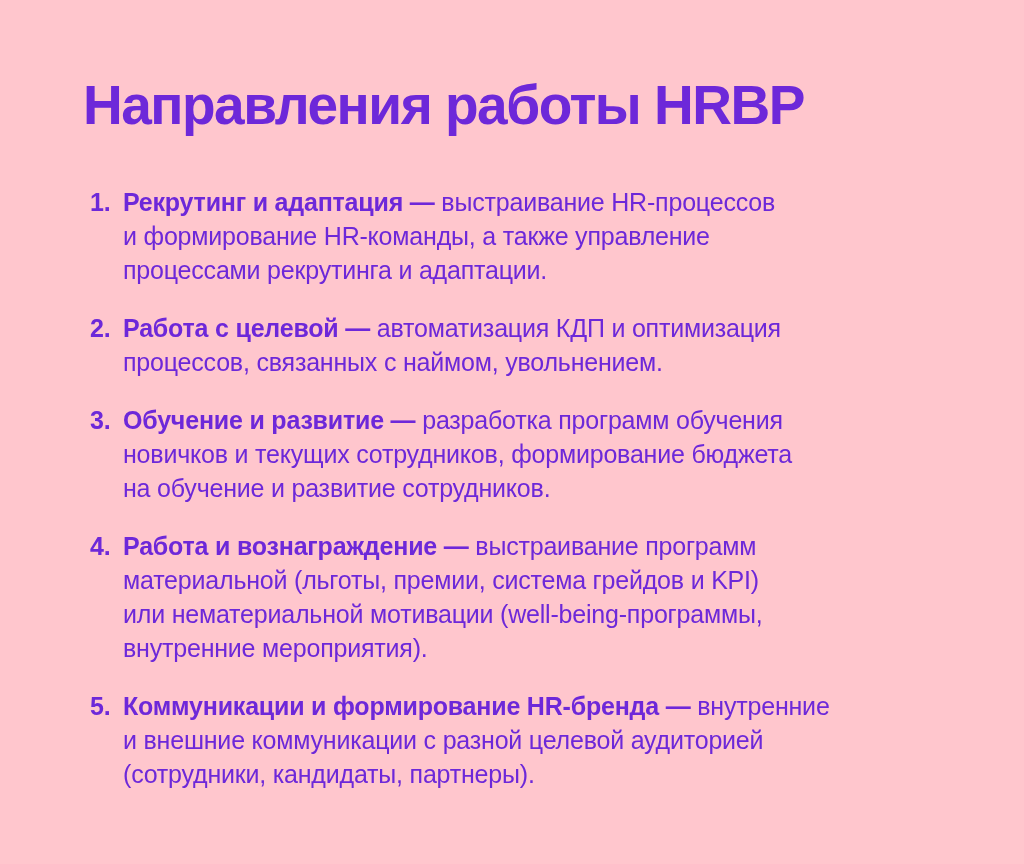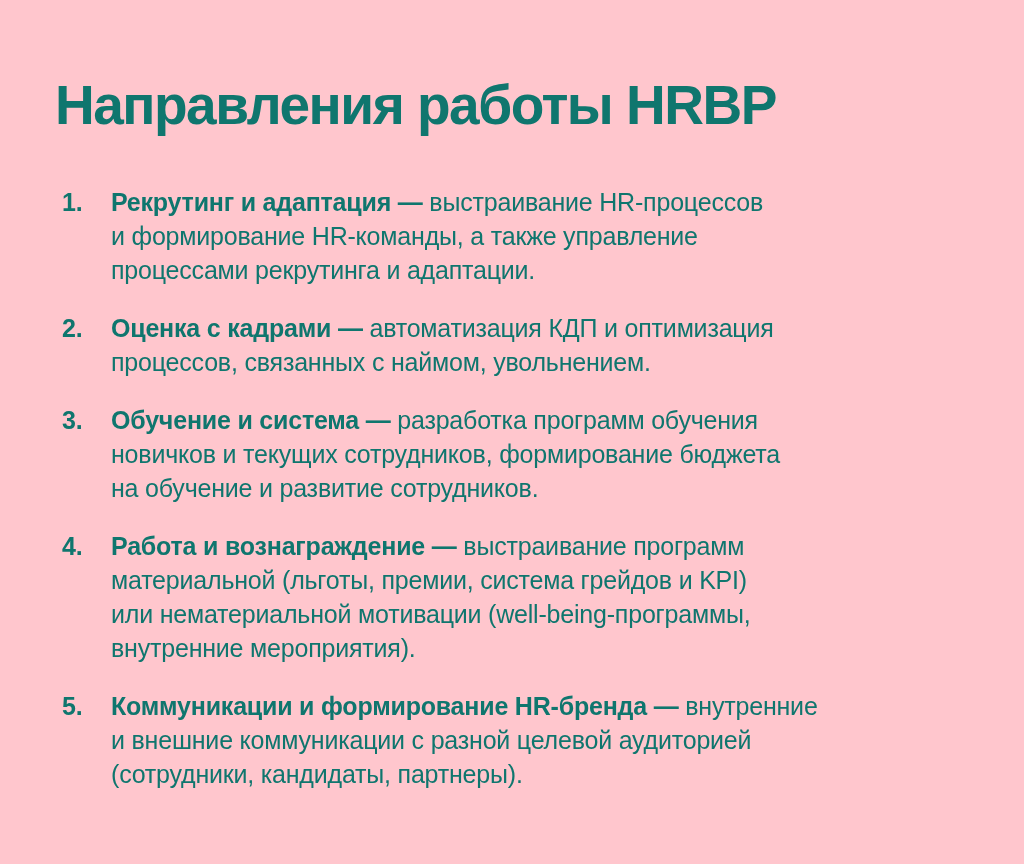--- a/index.html
+++ b/index.html
@@ -36,44 +36,43 @@
     margin-bottom: 24px;
   }
   .num {
     flex: 0 0 33px;
     font-weight: 700;
   }
   .item-text {
     flex: 1 1 auto;
     white-space: pre-line;
     max-width: 880px;
-    margin-left: 16px;
   }
   .lead { font-weight: 700; }
 </style>
 </head>
 <body>
 
-<div class="slide" style="background: rgb(255, 198, 205); color: #0f766e;">
+<div class="slide" style="background: rgb(255, 198, 205); color: #6d28d9; padding-left: 28px;">
   <h1 class="title">Направления работы HRBP</h1>
   <ol class="directions">
     <li>
         <span class="num">1.</span>
         <div class="item-text"><span class="lead">Рекрутинг и адаптация —</span> <span class="body">выстраивание HR-процессов
 и формирование HR-команды, а также управление
 процессами рекрутинга и адаптации.</span></div>
       </li>
     <li>
         <span class="num">2.</span>
-        <div class="item-text"><span class="lead">Оценка с кадрами —</span> <span class="body">автоматизация КДП и оптимизация
+        <div class="item-text"><span class="lead">Работа с целевой —</span> <span class="body">автоматизация КДП и оптимизация
 процессов, связанных с наймом, увольнением.</span></div>
       </li>
     <li>
         <span class="num">3.</span>
-        <div class="item-text"><span class="lead">Обучение и система —</span> <span class="body">разработка программ обучения
+        <div class="item-text"><span class="lead">Обучение и развитие —</span> <span class="body">разработка программ обучения
 новичков и текущих сотрудников, формирование бюджета
 на обучение и развитие сотрудников.</span></div>
       </li>
     <li>
         <span class="num">4.</span>
         <div class="item-text"><span class="lead">Работа и вознаграждение —</span> <span class="body">выстраивание программ
 материальной (льготы, премии, система грейдов и KPI)
 или нематериальной мотивации (well-being-программы,
 внутренние мероприятия).</span></div>
       </li>

